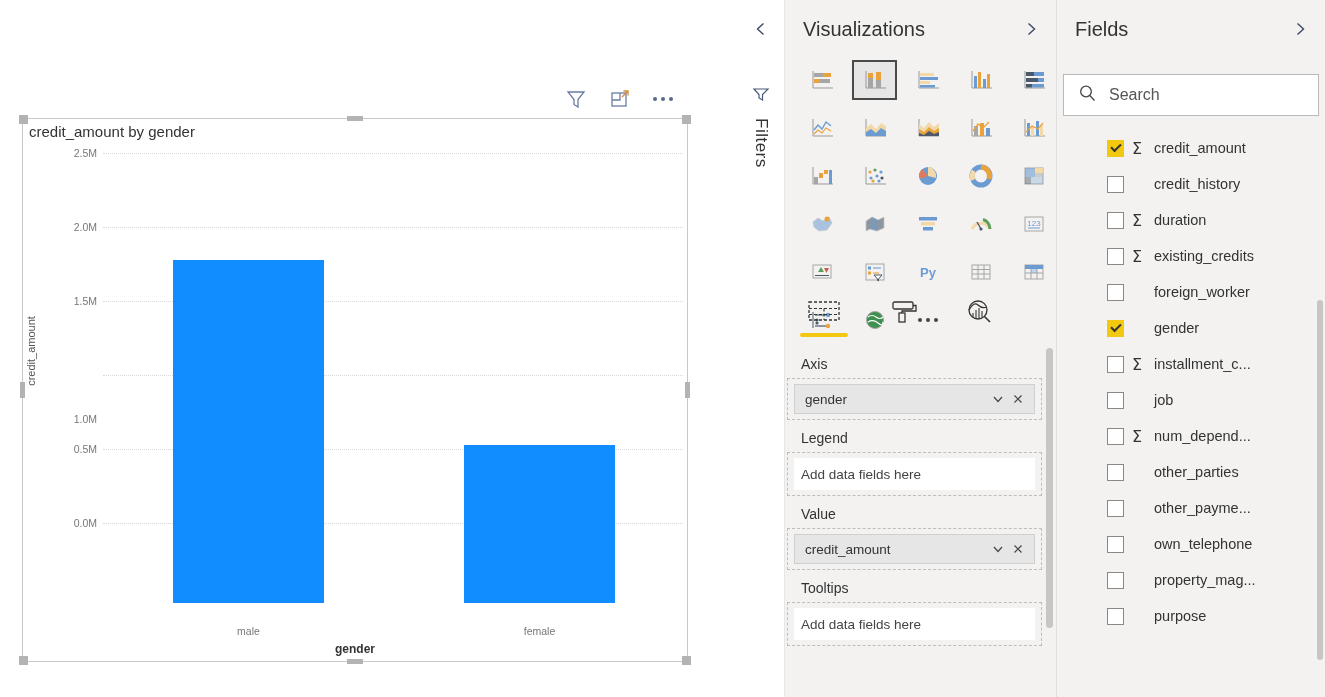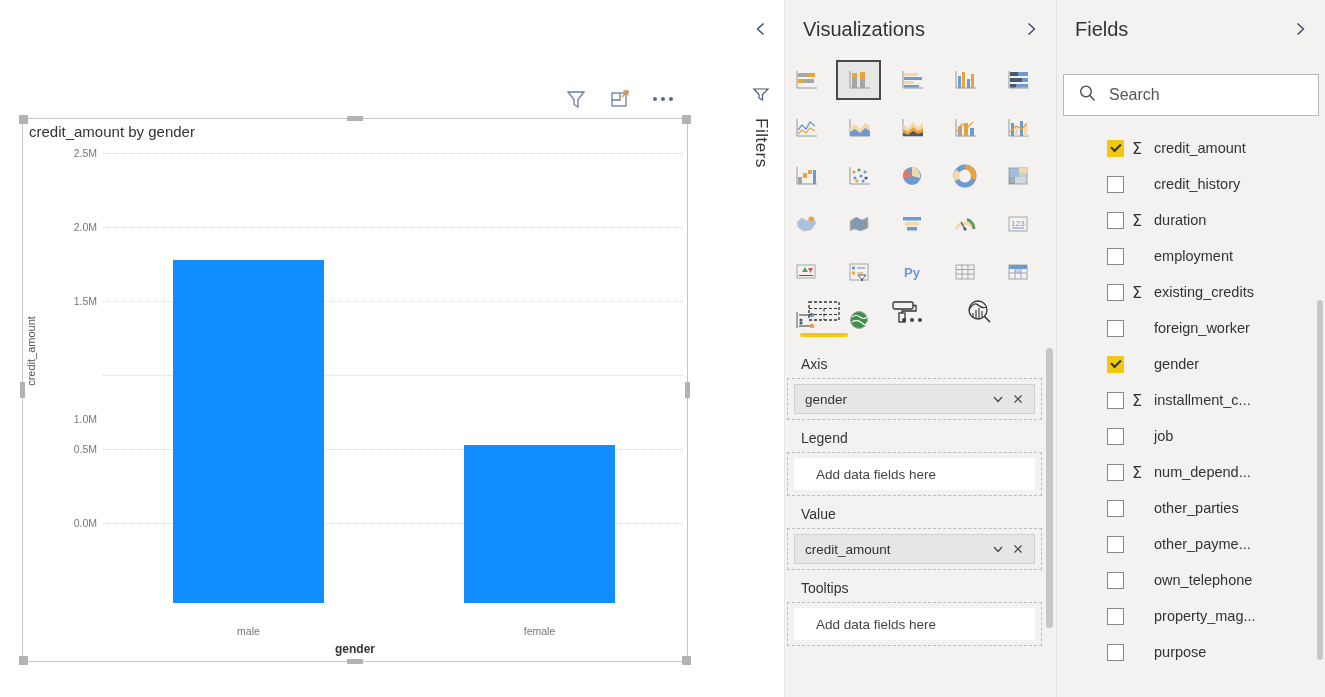--- a/index.html
+++ b/index.html
@@ -111,21 +111,21 @@
   .pane-title {
     position: absolute; left: 18px; top: 18px;
     font-size: 20px; color: #333; font-weight: normal;
   }
   .pane-chevron {
     position: absolute; right: 16px; top: 20px;
     width: 18px; height: 18px; cursor: pointer;
   }
 
   .viz-grid {
-    position: absolute; left: 0; top: 62px;
+    position: absolute; left: 16px; top: 62px;
     width: 248px;
     display: grid; grid-template-columns: repeat(6, 41px);
     grid-auto-rows: 36px; gap: 12px;
   }
   .viz-cell {
     width: 41px; height: 36px; display: flex;
     align-items: center; justify-content: center; cursor: pointer;
   }
   .viz-cell.selected { outline: 2px solid #4a4a4a; background: #e6e6e6; }
   .viz-cell svg { display: block; }
@@ -159,21 +159,21 @@
   }
   .chip {
     display: flex; align-items: center;
     background: #e6e6e6; border: 1px solid #d0d0d0;
     height: 30px; padding: 0 6px 0 10px;
   }
   .chip-text { flex: 1; font-size: 13.5px; color: #333; }
   .chip-btn { width: 20px; height: 20px; display:flex; align-items:center; justify-content:center; cursor: pointer; }
   .well-placeholder {
     background: #ffffff; height: 32px; display: flex; align-items: center;
-    padding-left: 22px; font-size: 13.5px; color: #444;
+    padding-left: 7px; font-size: 13.5px; color: #444;
   }
   .viz-scrollbar {
     position: absolute; right: 3px; top: 348px; width: 7px; height: 280px;
     background: #c8c6c4; border-radius: 4px; cursor: pointer;
   }
 
   
   #fields-pane {
     position: absolute; left: 1057px; top: 0; width: 268px; height: 697px;
     background: #f3f2f1;
@@ -708,25 +708,20 @@
           <span class="fsigma"></span>
           <span class="fname">credit_history</span>
         </div>
         <div class="field-row">
           <span class="fchk"></span>
           <span class="fsigma">Σ</span>
           <span class="fname">duration</span>
         </div>
         <div class="field-row">
           <span class="fchk"></span>
-          <span class="fsigma"></span>
-          <span class="fname">employment</span>
-        </div>
-        <div class="field-row">
-          <span class="fchk"></span>
           <span class="fsigma">Σ</span>
           <span class="fname">existing_credits</span>
         </div>
         <div class="field-row">
           <span class="fchk"></span>
           <span class="fsigma"></span>
           <span class="fname">foreign_worker</span>
         </div>
         <div class="field-row">
           <span class="fchk checked"></span>

